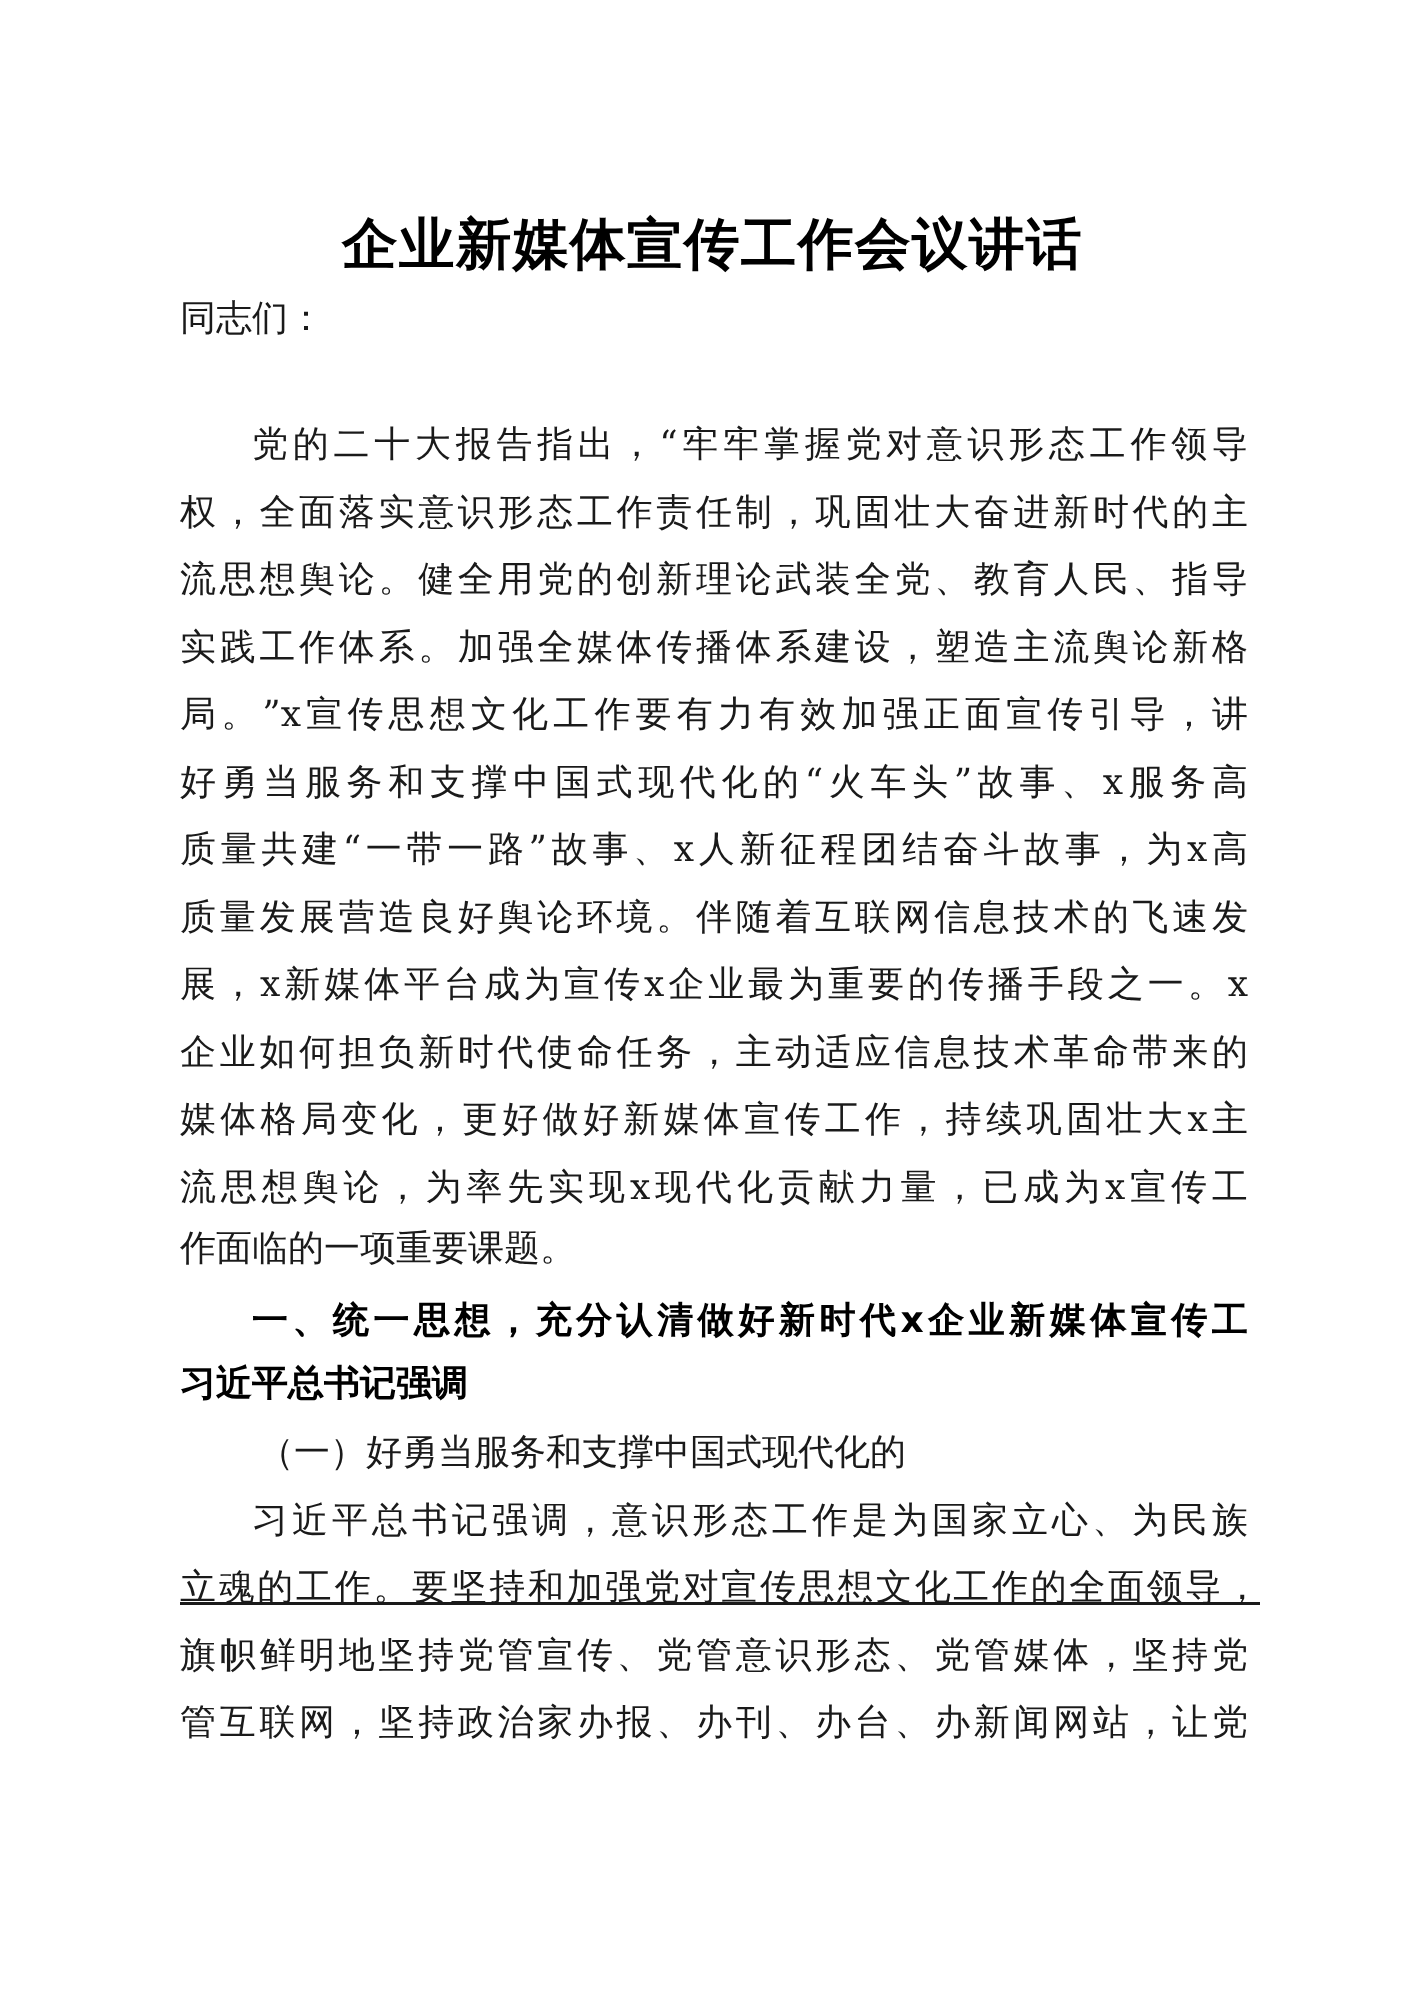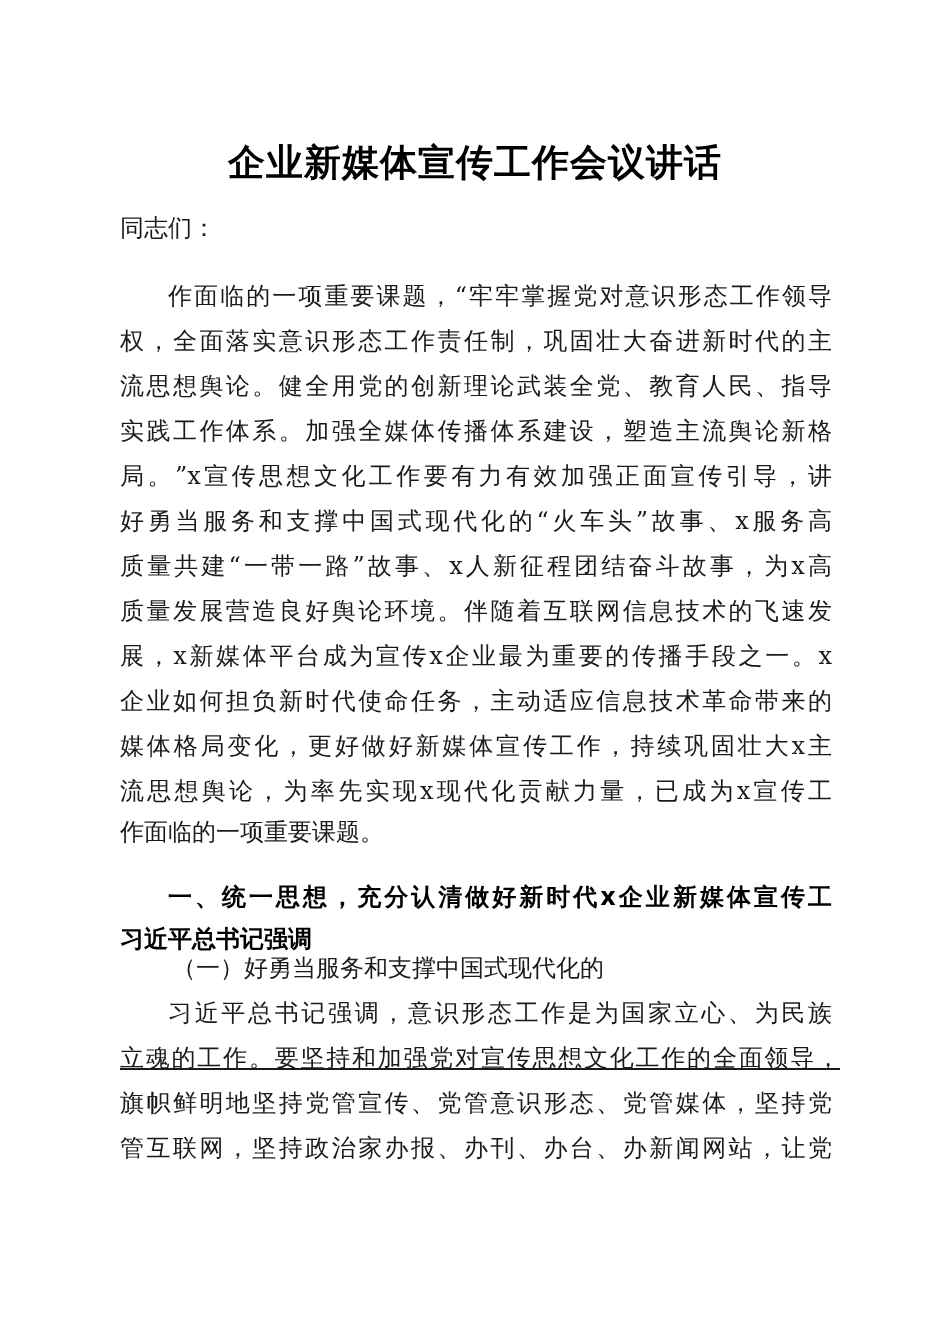--- a/index.html
+++ b/index.html
@@ -2,35 +2,35 @@
 <html><head>
 <meta charset="utf-8">
 <style>
   html, body { margin:0; padding:0; background:#ffffff; }
   body { width:950px; height:1344px; position:relative; overflow:hidden; font-family:"DejaVu Serif","Liberation Serif",serif; color:#111; }
   .page { position:absolute; left:0; top:0; width:950px; height:1344px; background:#fff; }
   .title { position:absolute; left:0; width:950px; top:138px; text-align:center; font-size:37px; font-weight:bold; letter-spacing:1px; font-family:Liberation Sans, sans-serif; color:#000; }
   .line { position:absolute; left:120px; width:712px; font-size:24px; line-height:36px; height:36px; white-space:nowrap; text-align:justify; text-align-last:justify; color:#1a1a1a; letter-spacing:0; }
   .line.last { text-align-last:left; }
   .line.indent { left:168px; width:664px; }
-  .salute { position:absolute; left:120px; top:210px; font-size:24px; line-height:36px; color:#1a1a1a; }
-  .h1 { font-family:"DejaVu Sans","Liberation Sans",sans-serif; font-weight:bold; color:#000; font-size:24px;margin-top:17px; }
+  .salute { position:absolute; left:120px; top:194px; font-size:24px; line-height:36px; color:#1a1a1a; }
+  .h1 { font-family:"DejaVu Sans","Liberation Sans",sans-serif; font-weight:bold; color:#000; font-size:24px; }
   .h2 { text-align-last:left; }
 </style>
 </head>
 <body>
 
 <div class="page">
 
   <div class="title">企业新媒体宣传工作会议讲话</div>
 
   <div class="salute">同志们：</div>
 
   <div>
-    <div class="line indent" style="top:278px">作面临的一项重要课题，“牢牢掌握党对意识形态工作领导</div>
+    <div class="line indent" style="top:278px">党的二十大报告指出，“牢牢掌握党对意识形态工作领导</div>
     <div class="line" style="top:323px">权，全面落实意识形态工作责任制，巩固壮大奋进新时代的主</div>
     <div class="line" style="top:368px">流思想舆论。健全用党的创新理论武装全党、教育人民、指导</div>
     <div class="line" style="top:413px">实践工作体系。加强全媒体传播体系建设，塑造主流舆论新格</div>
     <div class="line" style="top:458px">局。”x宣传思想文化工作要有力有效加强正面宣传引导，讲</div>
     <div class="line" style="top:503px">好勇当服务和支撑中国式现代化的“火车头”故事、x服务高</div>
     <div class="line" style="top:548px">质量共建“一带一路”故事、x人新征程团结奋斗故事，为x高</div>
     <div class="line" style="top:593px">质量发展营造良好舆论环境。伴随着互联网信息技术的飞速发</div>
     <div class="line" style="top:638px">展，x新媒体平台成为宣传x企业最为重要的传播手段之一。x</div>
     <div class="line" style="top:683px">企业如何担负新时代使命任务，主动适应信息技术革命带来的</div>
     <div class="line" style="top:728px">媒体格局变化，更好做好新媒体宣传工作，持续巩固壮大x主</div>

